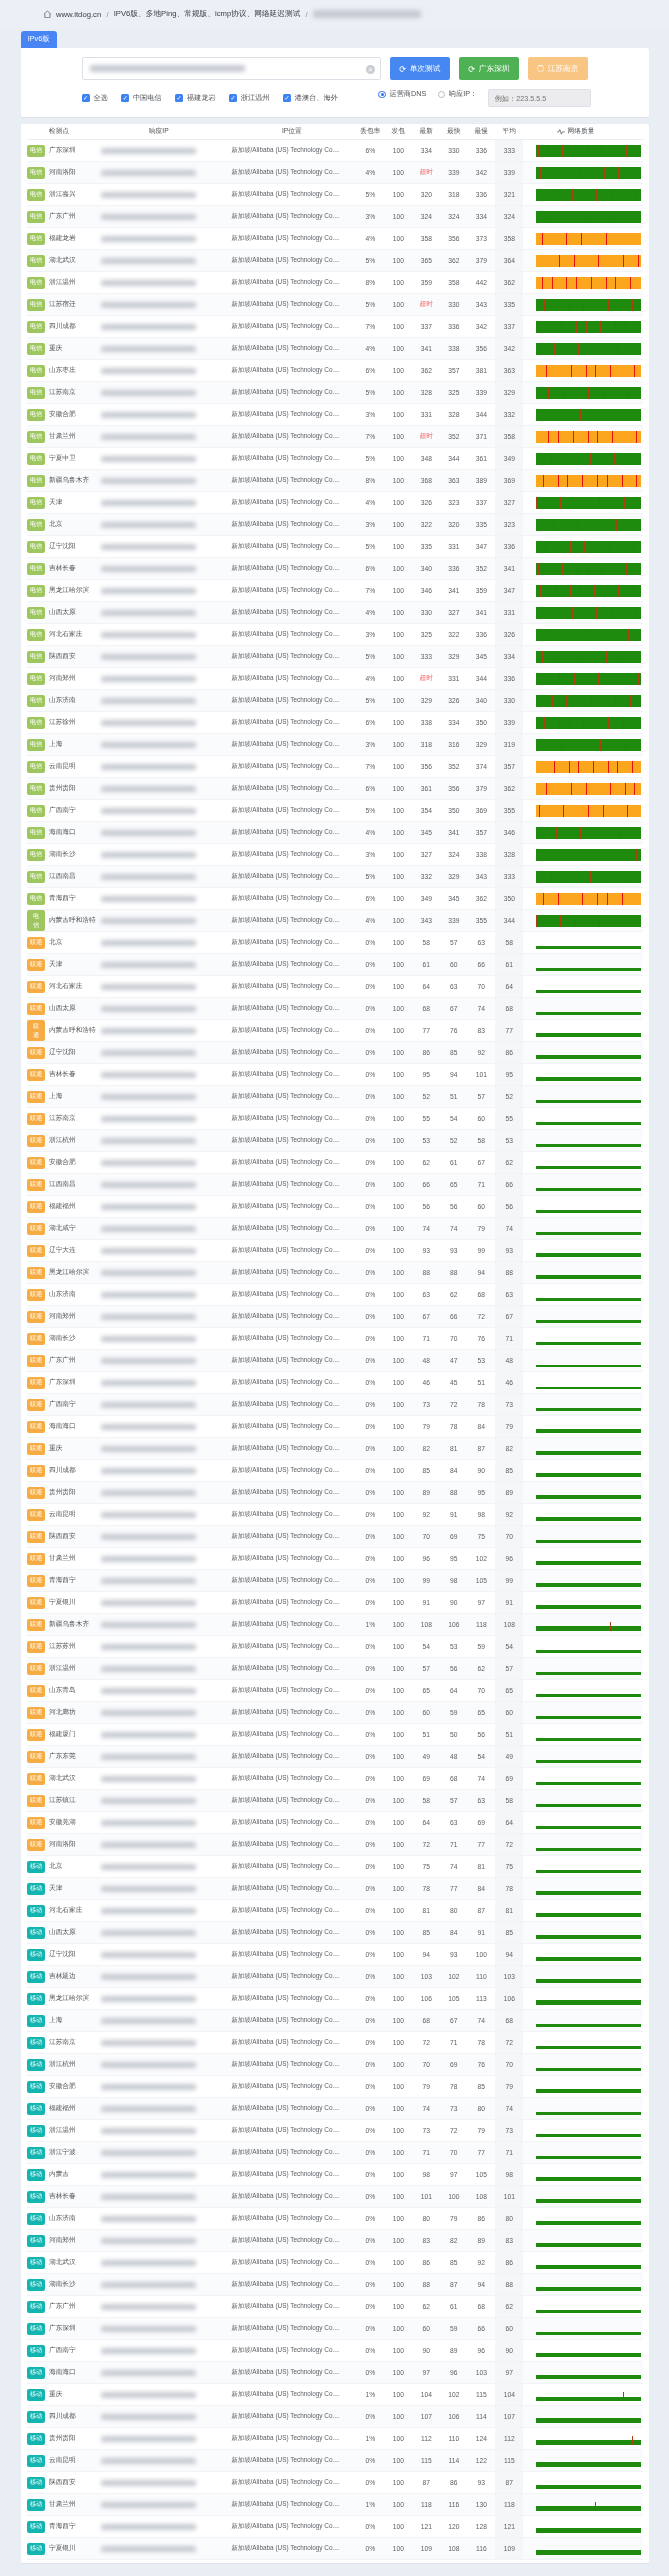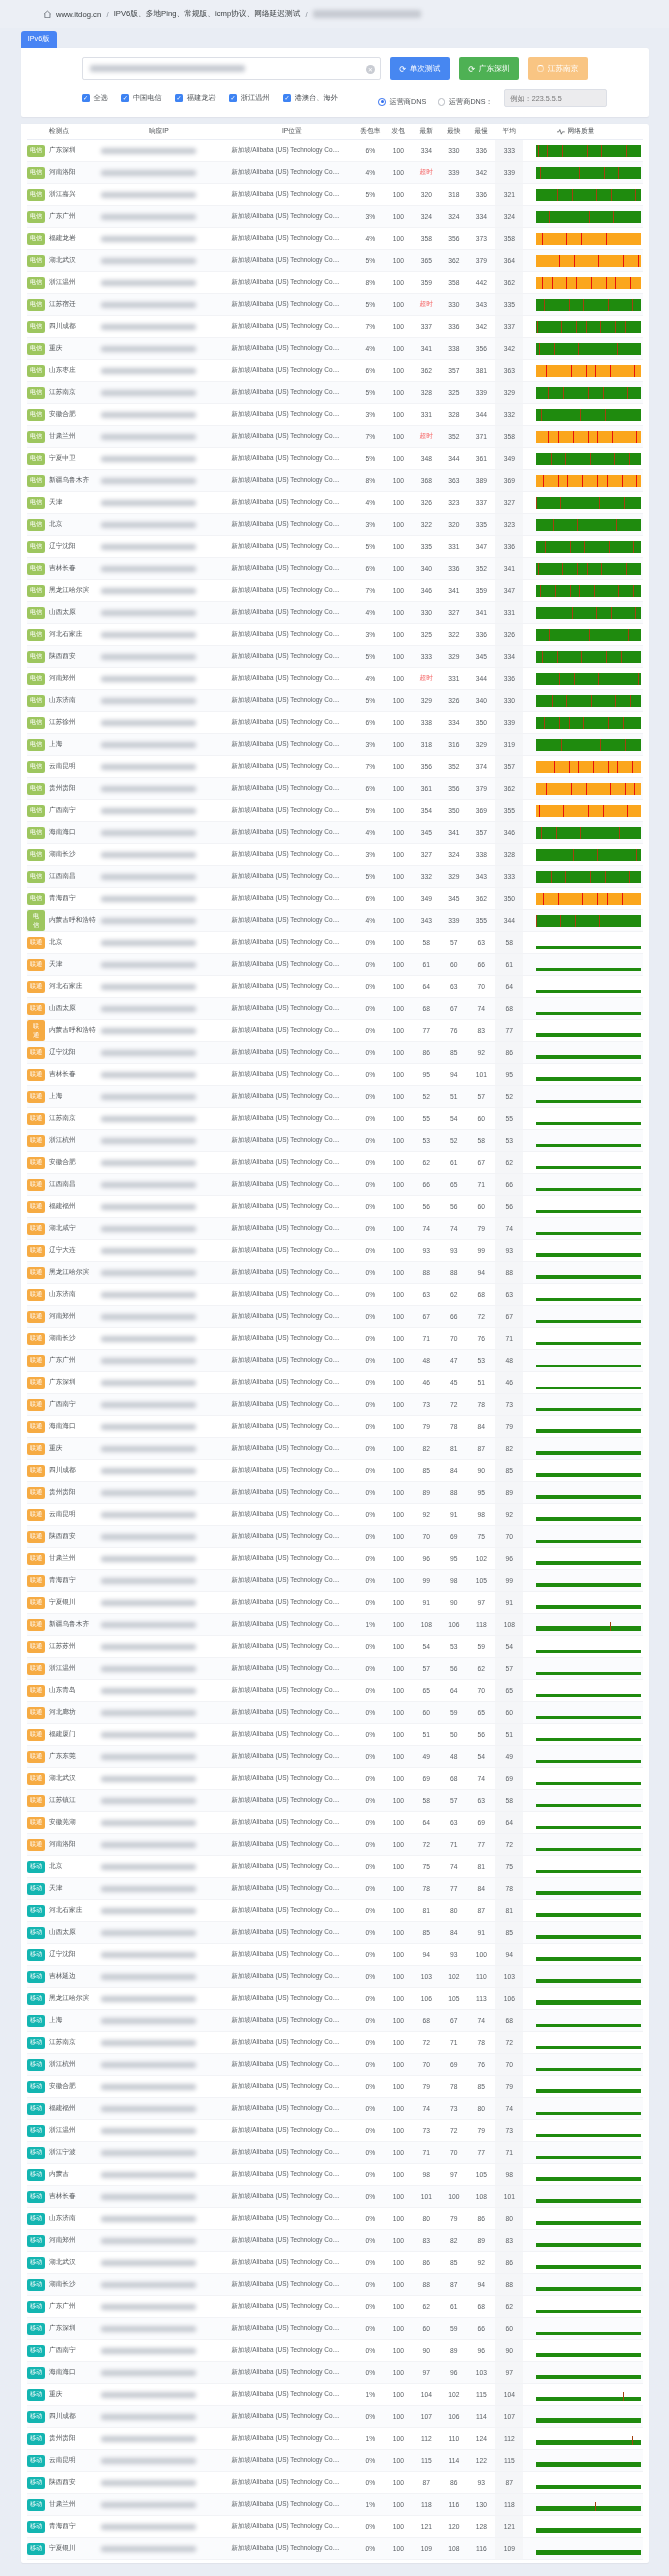--- a/index.html
+++ b/index.html
@@ -26,21 +26,21 @@
   .btn { height:23px; border:none; border-radius:2.1px; color:#fff; font-size:7.7px; padding:0 9.3px; margin-left:9.3px; display:flex; align-items:center; gap:3.6px; cursor:pointer; font-family:inherit; }
   .btn .ic { font-size:8.2px; }
   .btn-single { background:#4787f1; }
   .btn-cont { background:#4eb154; }
   .btn-gen { background:#f9c583; cursor:default; }
   .spin { width:6.7px; height:6.7px; border-radius:50%; border:1px solid rgba(255,255,255,.45); border-top-color:#fff; }
 
   .filter-row { display:flex; align-items:center; margin-top:9.3px; font-size:7.2px; color:#4e5256; }
   .chk { display:flex; align-items:center; margin-right:13.4px; cursor:pointer; }
   .box { width:8.2px; height:8.2px; border-radius:1.5px; background:#3e83f3; color:#fff; font-size:6.2px; line-height:8.2px; text-align:center; margin-right:3.6px; }
-  .radio-group { display:flex; align-items:flex-end; margin-left:27px; }
+  .radio-group { display:flex; align-items:flex-start; margin-left:27px; }
   .rad { display:flex; align-items:center; margin-right:11.3px; cursor:pointer; }
   .circ { width:7.7px; height:7.7px; border-radius:50%; margin-right:3.6px; position:relative; }
   .circ.on { border:1px solid #2f6df0; }
   .circ.on::after { content:""; position:absolute; left:1.3px; top:1.3px; width:3.1px; height:3.1px; border-radius:50%; background:#2f6df0; }
   .circ.off { border:1px solid #b6bac1; }
   .dns-input { width:103px; height:17.5px; background:#ececee; border:0.5px solid #dcdfe6; border-radius:2.1px; color:#5a5e63; font-size:7.2px; padding:0 5.2px; font-family:inherit; }
 
   
   .card.table { margin-top:7.2px; padding:0 6.7px 3.1px; }
   .thead { display:flex; height:16px; align-items:center; font-size:6.7px; color:#4e5256; border-bottom:0.5px solid #ebeef5; }
@@ -131,21 +131,21 @@
         <span class="box">✓</span>
         <span>港澳台、海外</span>
       </label>
       <div class="radio-group">
         <label class="rad">
           <span class="circ on"></span>
           <span>运营商DNS</span>
         </label>
         <label class="rad">
           <span class="circ off"></span>
-          <span>运营商DNS：</span>
+          <span>响应IP：</span>
         </label>
         <input class="dns-input" placeholder="例如：223.5.5.5" style="">
       </div>
     </div>
   </div>
 
   
   <div class="card table">
     <div class="thead">
       <div class="cell c-node">检测点</div>

